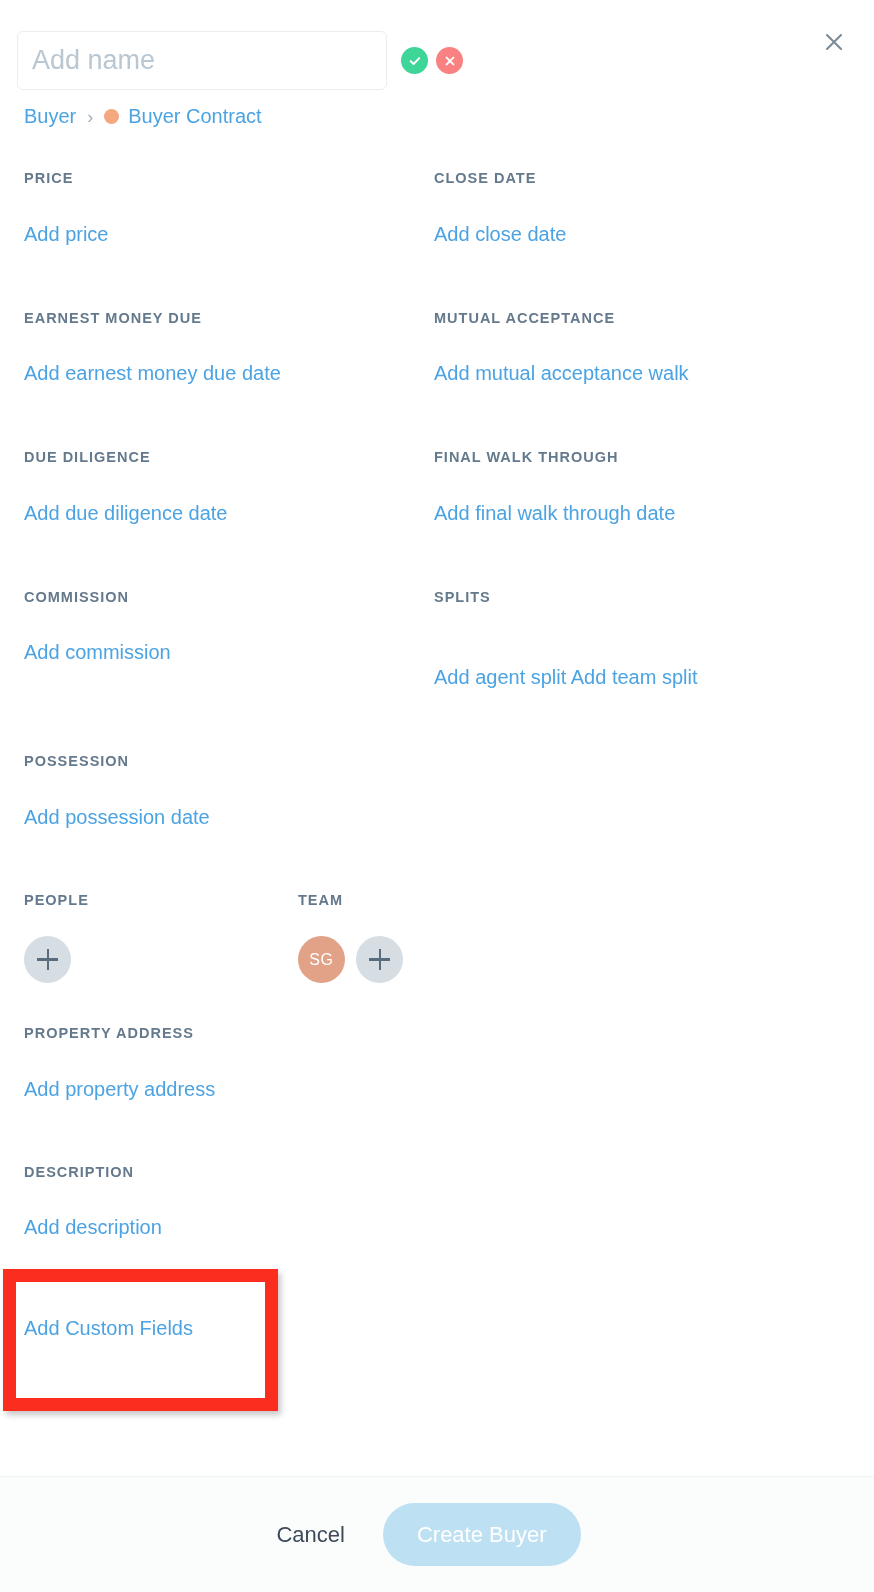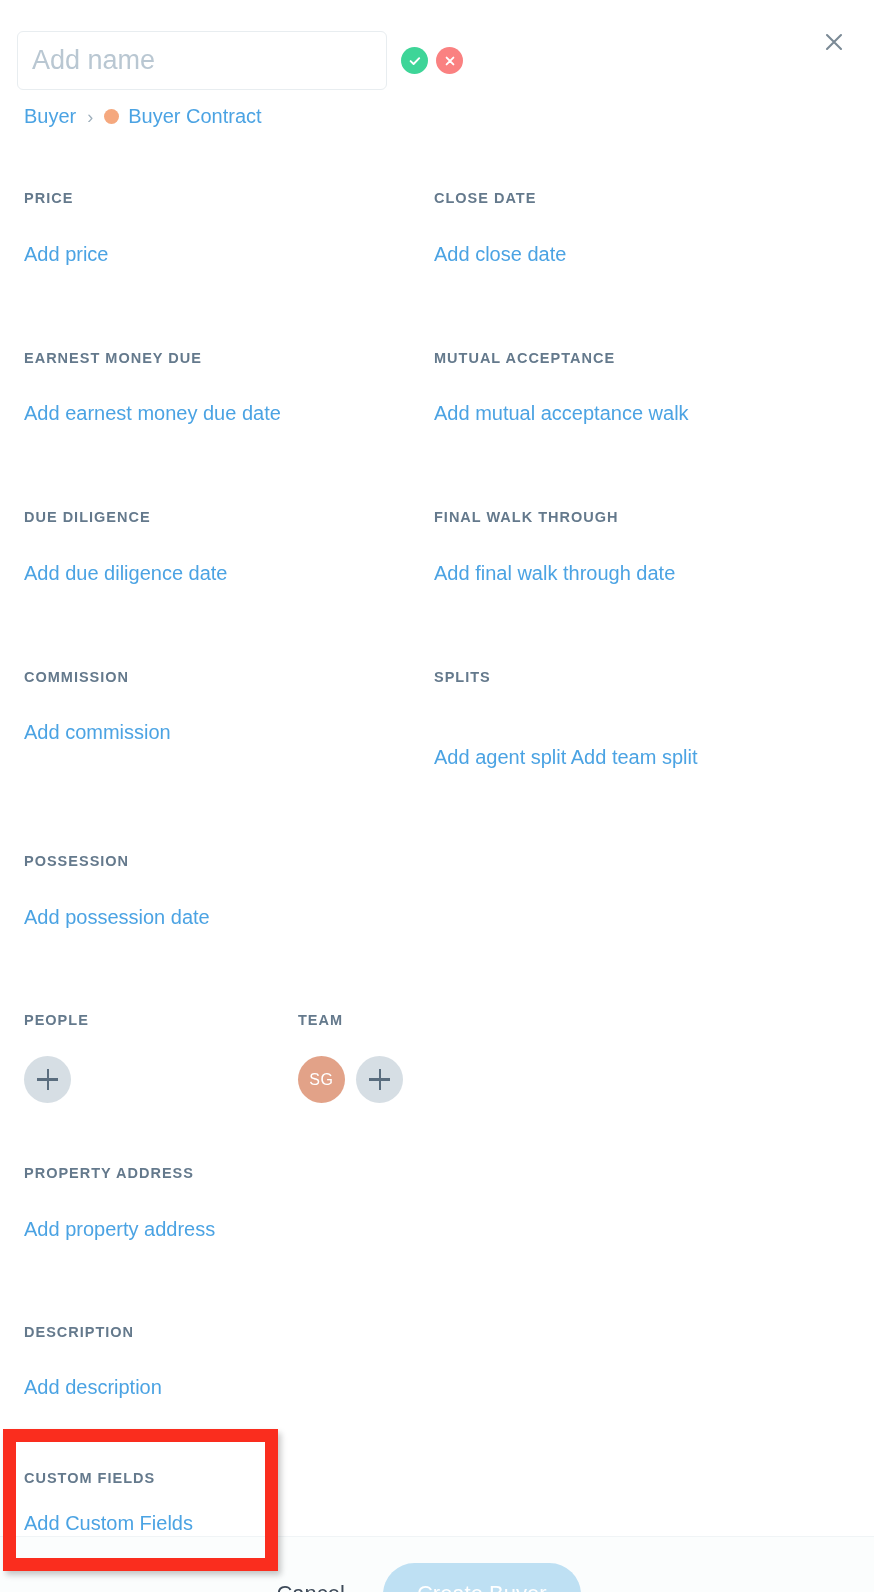--- a/index.html
+++ b/index.html
@@ -137,21 +137,20 @@
   .col-b { width: 410px; }
   .col-narrow-a { width: 274px; }
 
   .f-label {
     font-size: 14.5px;
     font-weight: bold;
     letter-spacing: 1.0px;
     color: #64798c;
     text-transform: uppercase;
     line-height: 1;
-    margin-top: 20px;
   }
   .f-link {
     display: inline-block;
     font-size: 20px;
     color: #4ba3e3;
     text-decoration: none;
     cursor: pointer;
     line-height: 1.25;
     white-space: nowrap;
   }
@@ -391,21 +390,20 @@
         <div class="col col-a">
           <div class="f-label">DESCRIPTION</div>
           <div class="label-gap"></div>
           <a class="f-link">Add description</a>
         </div>
       </div>
 
       <div class="row" style="margin-top:51px">
         <div class="col col-a custom-wrap">
           <div class="highlight-box"></div>
-          <div class="f-label">CUSTOM FIELDS</div>
           <div style="height:25px"></div>
           <a class="f-link">Add Custom Fields</a>
         </div>
       </div>
 
     </div>
   </div>
 
   <div class="footer">
     <button class="btn-cancel">Cancel</button>

